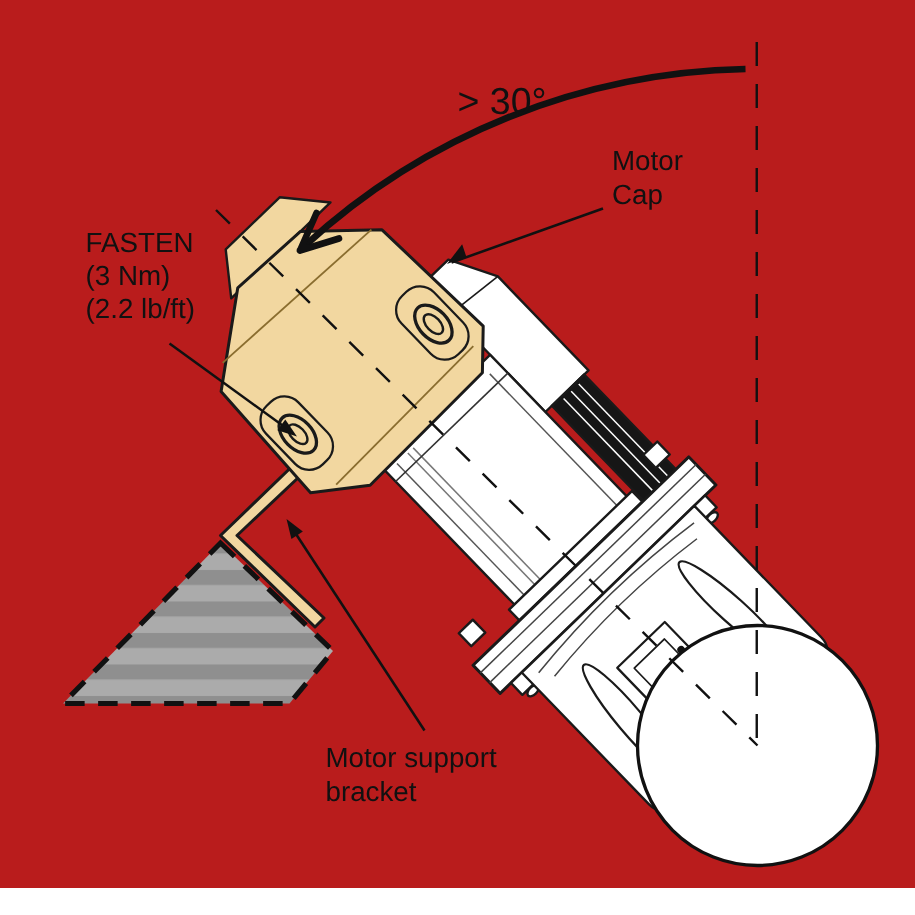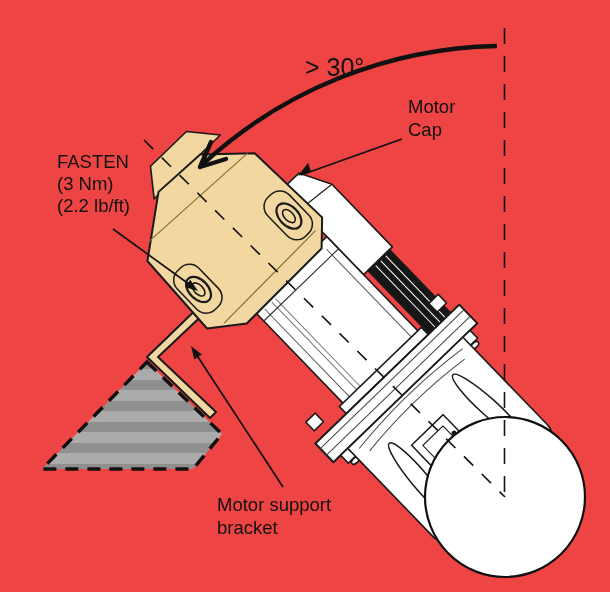--- a/index.html
+++ b/index.html
@@ -1,17 +1,17 @@
 <!DOCTYPE html>
 <html><head>
 <meta charset="utf-8">
 <style>
   html,body{margin:0;padding:0;background:#fff;}
   .stage{
-    position:relative;width:610px;height:592px;background:#ef4444;overflow:hidden;
+    position:relative;width:610px;height:592px;background:#b91c1c;overflow:hidden;
     font-family:"Liberation Sans",sans-serif;
   }
   svg{position:absolute;left:0;top:0;}
   text{fill:#111;}
   .lbl{font-size:18.5px;}
   .lbl-big{font-size:25px;}
 </style>
 </head>
 <body>
 

